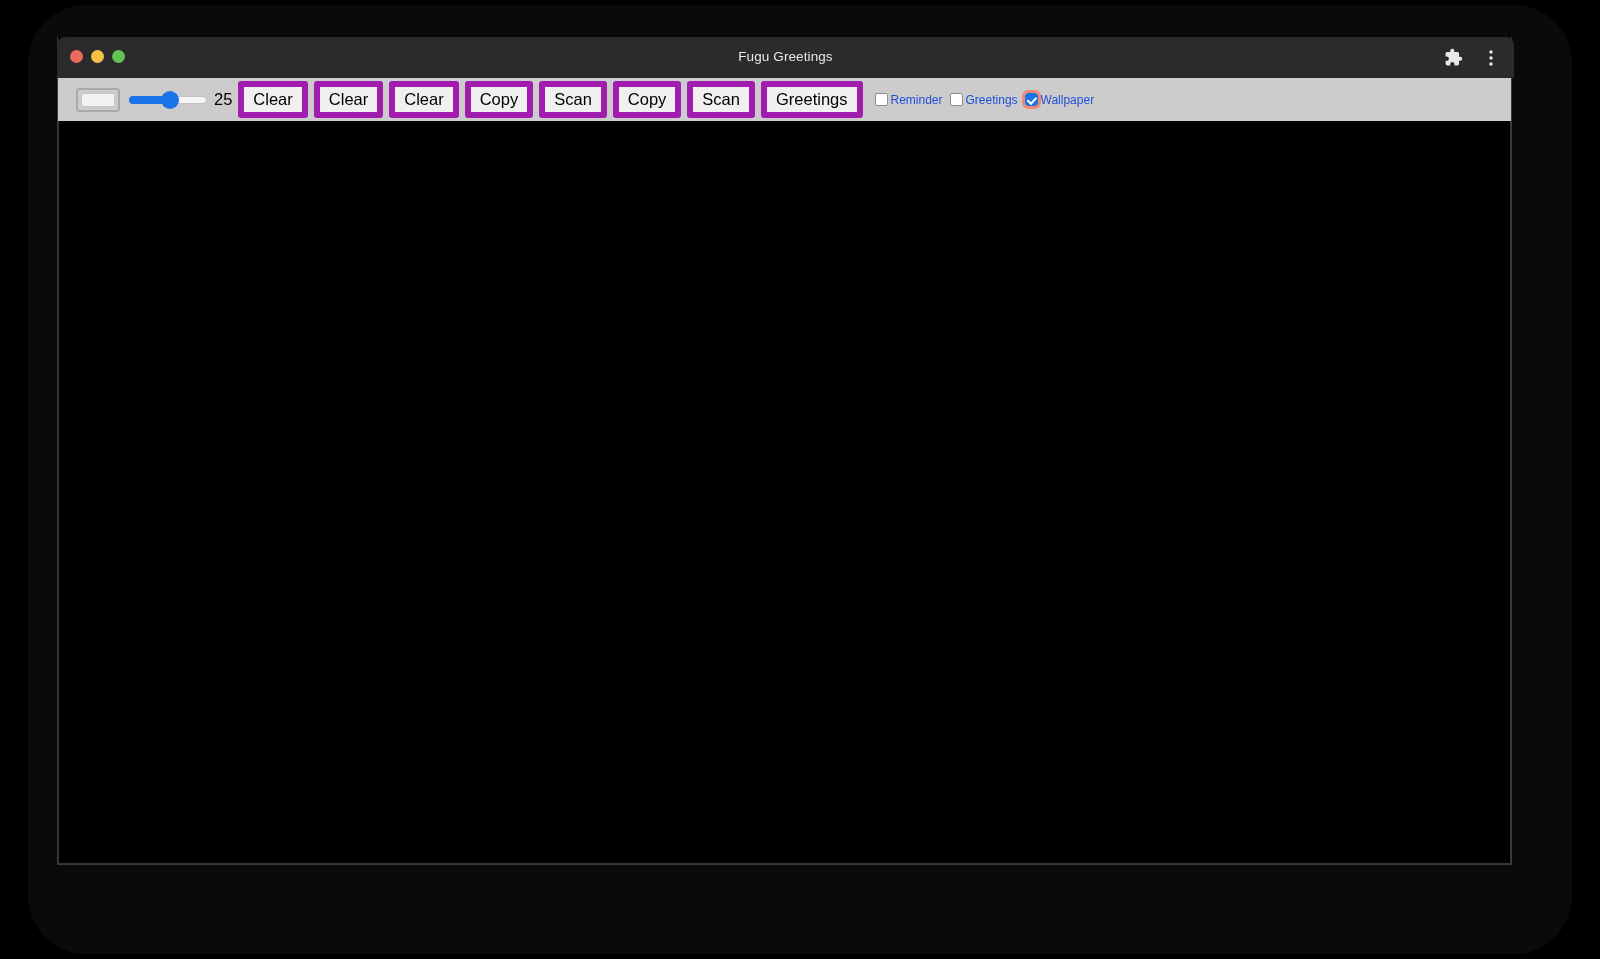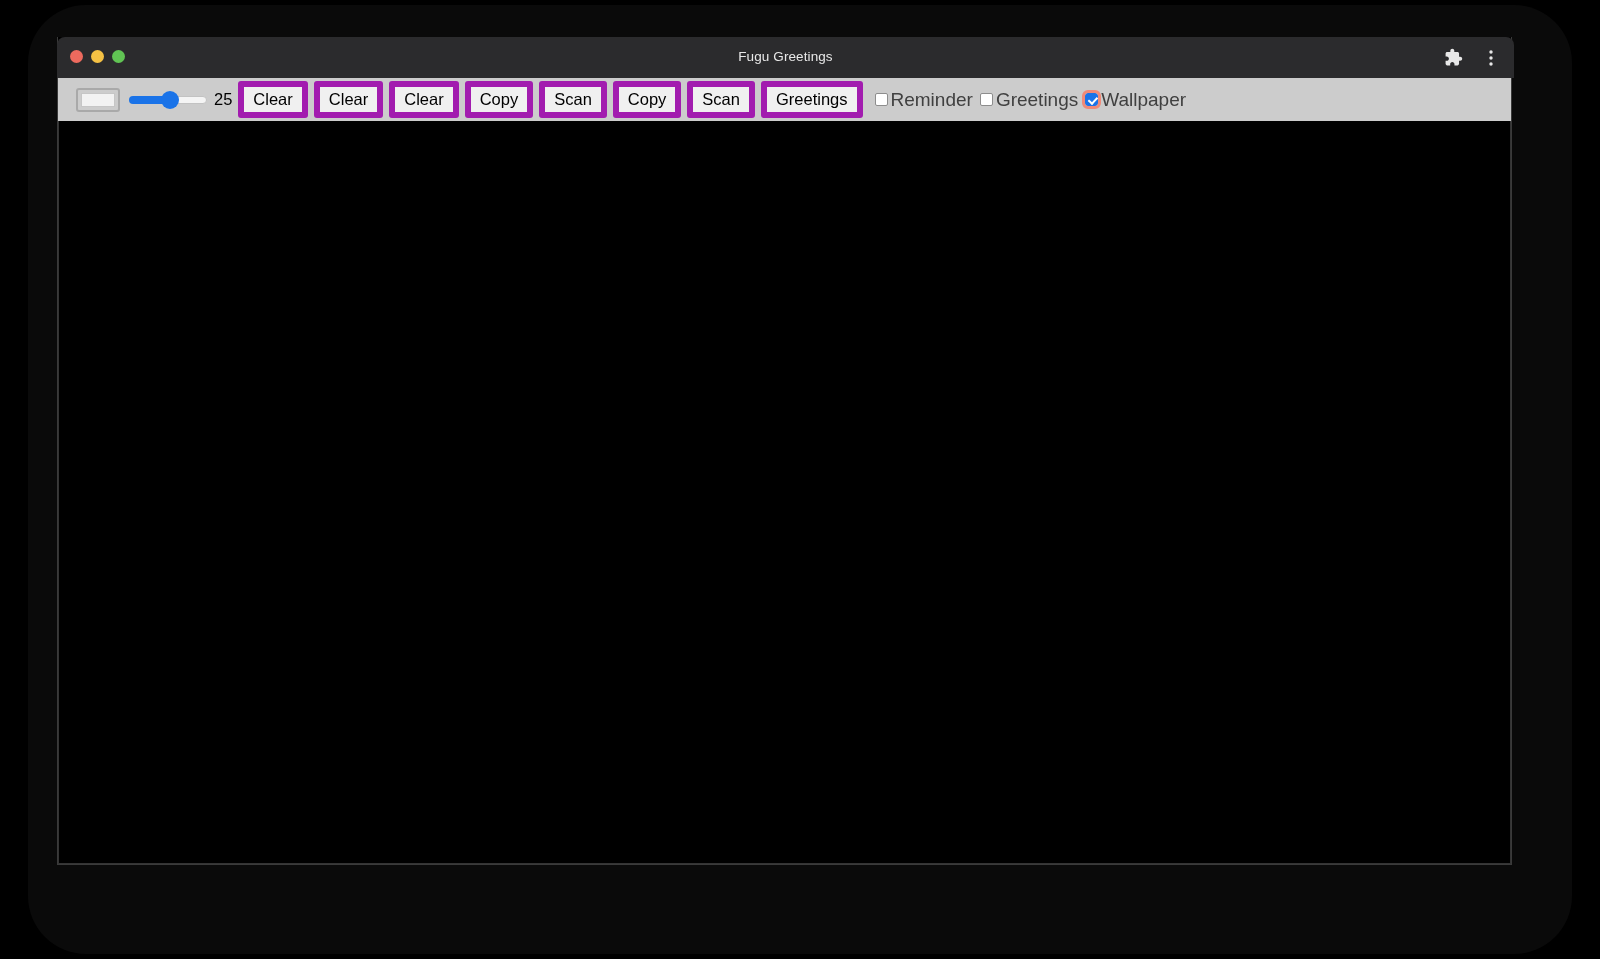--- a/index.html
+++ b/index.html
@@ -231,22 +231,22 @@
     border: solid #ffffff;
     border-width: 0 2px 2px 0;
     transform: rotate(43deg);
   }
   .cb-focus {
     outline: 3px solid #f08a78;
     outline-offset: 0px;
     border-radius: 3px;
   }
   .cb-label {
-    font-size: 19px;
-    color: #404040;
+    font-size: 12px;
+    color: #1d4ed8;
     margin-right: 7px;
     user-select: none;
     font-family: "Liberation Sans", sans-serif;
   }
 
   
   #drawing-canvas {
     position: absolute;
     left: 58px;
     top: 121px;

